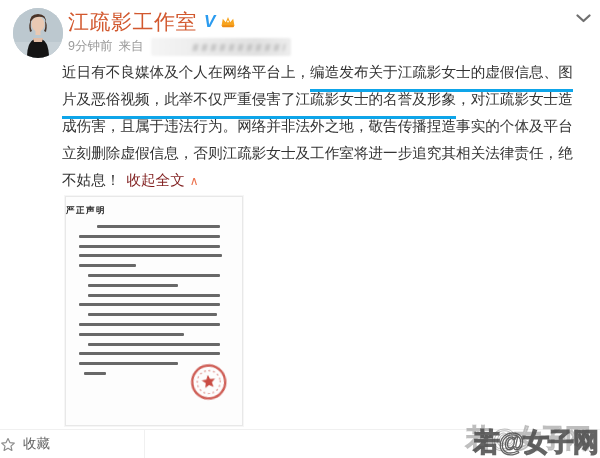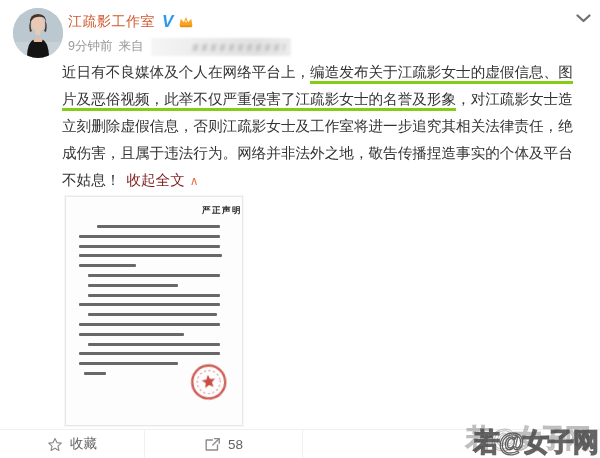--- a/index.html
+++ b/index.html
@@ -10,65 +10,65 @@
     -webkit-font-smoothing:antialiased;
   }
   .stage { position:absolute; inset:0; background:#fff; }
 
   
   .avatar {
     position:absolute; left:13px; top:8px; width:50px; height:50px;
     border-radius:50%; overflow:hidden; background:#bcc8cf;
   }
   .name-row { position:absolute; left:68px; top:11px; height:22px; display:flex; align-items:center; }
-  .screen-name { font-size:14px; font-weight:500; color:#d2582e; letter-spacing:0.5px; }
+  .screen-name { font-size:21px; font-weight:500; color:#d2582e; letter-spacing:0.5px; }
   .v-badge { font-size:17px; font-weight:bold; font-style:italic; color:#2b9bef; margin-left:7px; }
   .crown { margin-left:5px; margin-top:2px; }
   .meta-row { position:absolute; left:68px; top:38px; height:18px; display:flex; align-items:flex-start; font-size:12.5px; color:#9a9a9a; }
   .src-blur {
     margin-left:8px; width:140px; height:18px; border-radius:2px;
     background:linear-gradient(90deg,#f5f5f5,#ececec 35%,#e2e2e2 75%,#ededed);
     filter:blur(1.2px); position:relative;
   }
   .src-blur::after {
     content:""; position:absolute; right:6px; top:6px; width:92px; height:7px;
     background:repeating-linear-gradient(90deg,#bdbdbd 0 5px,transparent 5px 9px);
     transform:skewX(-12deg); filter:blur(0.8px); opacity:.8;
   }
   .more-btn { position:absolute; right:6px; top:9px; width:18px; height:14px; cursor:pointer; }
 
   
   .post-text { position:absolute; left:62px; top:59px; width:532px; color:#333; font-size:14.6px; }
   .tline { height:27px; line-height:27px; white-space:nowrap; letter-spacing:0; }
-  .u { border-bottom:3px solid #84cc16; padding-bottom:1px; }
+  .u { border-bottom:3px solid #0ea5e9; padding-bottom:9px; }
   .collapse-link { color:#7f1d1d; margin-left:6px; cursor:pointer; text-decoration:none; }
   .collapse-chevron { color:#eb7350; margin-left:5px; font-size:12px; cursor:pointer; }
 
   
   .doc {
     position:absolute; left:65px; top:196px; width:178px; height:230px;
     background:#fdfdfd; border:1px solid #e8e8e8; box-shadow:0 0 0 1px #f6f6f6;
   }
   .doc-title {
-    margin-top:8px; text-align:right; font-size:8.5px; font-weight:bold;
+    margin-top:8px; text-align:left; font-size:8.5px; font-weight:bold;
     color:#1e1e1e; letter-spacing:1.5px; filter:blur(0.2px);
   }
   .doc-body { padding:8px 13px 0 13px; }
   .bar {
     height:3px; background:#3f3f3f; opacity:.78; margin-bottom:6.8px;
     filter:blur(0.4px); border-radius:1px;
   }
   .seal { position:absolute; right:14px; bottom:20px; opacity:.92; filter:blur(0.2px); transform:rotate(-8deg); }
 
   
   .action-bar {
     position:absolute; left:0; right:0; bottom:0; height:29px;
     border-top:1px solid #f0f0f0; display:flex; align-items:stretch; background:#fff;
   }
-  .action { display:flex; align-items:center; justify-content:center; gap:7px; color:#636363; font-size:13.5px; cursor:pointer; }
+  .action { display:flex; align-items:center; justify-content:flex-start; gap:7px; color:#636363; font-size:13.5px; cursor:pointer; }
   .a1 { width:145px; border-right:1px solid #f0f0f0; }
   .a2 { width:158px; border-right:1px solid #f0f0f0; }
   .a3 { width:159px; border-right:1px solid #f0f0f0; }
   .a4 { flex:1; }
   .action svg { display:block; }
 
   
   .watermark { position:absolute; right:2px; bottom:-2px; height:34px; pointer-events:none; }
   .wm-layer {
     position:absolute; right:0; bottom:0; font-size:26px; font-weight:bold;
@@ -115,22 +115,22 @@
 
   <div class="more-btn">
     <svg width="15" height="9" viewBox="0 0 15 9">
       <polyline points="1.5,1.5 7.5,7 13.5,1.5" fill="none" stroke="#6f6f6f" stroke-width="2.2" stroke-linecap="round" stroke-linejoin="round"></polyline>
     </svg>
   </div>
 
   <div class="post-text">
       <div class="tline"><span>近日有不良媒体及个人在网络平台上，</span><span class="u">编造发布关于江疏影女士的虚假信息、图</span></div>
       <div class="tline"><span class="u">片及恶俗视频，此举不仅严重侵害了江疏影女士的名誉及形象</span><span>，对江疏影女士造</span></div>
+      <div class="tline"><span>成伤害，且属于违法行为。网络并非法外之地，敬告传播捏造事实的个体及平台</span></div>
       <div class="tline"><span>立刻删除虚假信息，否则江疏影女士及工作室将进一步追究其相关法律责任，绝</span></div>
-      <div class="tline"><span>成伤害，且属于违法行为。网络并非法外之地，敬告传播捏造事实的个体及平台</span></div>
       <div class="tline"><span>不姑息！</span><a class="collapse-link">收起全文</a><span class="collapse-chevron">∧</span></div>
     </div>
 
   <div class="doc">
     <div class="doc-title">严正声明</div>
     <div class="doc-body">
         <div class="bar" style="width: 82%; margin-left: 12%;"></div>
         <div class="bar" style="width: 94%;"></div>
         <div class="bar" style="width: 94%;"></div>
         <div class="bar" style="width: 95%;"></div>
@@ -156,28 +156,20 @@
     </div>
   </div>
 
   <div class="action-bar">
     <div class="action a1">
       <svg width="16" height="15" viewBox="0 0 16 15">
         <path d="M8 1.6 L9.9 5.6 L14.3 6.1 L11 9.1 L11.9 13.4 L8 11.2 L4.1 13.4 L5 9.1 L1.7 6.1 L6.1 5.6 Z" fill="none" stroke="#8c8c8c" stroke-width="1.2" stroke-linejoin="round"></path>
       </svg>
       <span>收藏</span>
     </div>
-    <div class="action a2">
-      <svg width="17" height="15" viewBox="0 0 17 15">
-        <path d="M8.5 3 H2.2 V13 H13.5 V8" fill="none" stroke="#8c8c8c" stroke-width="1.4" stroke-linecap="round" stroke-linejoin="round"></path>
-        <path d="M10.5 1.6 H15.2 V6.3" fill="none" stroke="#8c8c8c" stroke-width="1.4" stroke-linecap="round"></path>
-        <path d="M15 1.8 L8.8 8" fill="none" stroke="#8c8c8c" stroke-width="1.4" stroke-linecap="round"></path>
-      </svg>
-      <span>58</span>
-    </div>
     <div class="action a4"></div>
   </div>
 
   <div class="watermark">
     <span class="wm-layer ghost">若@女子网</span>
     <span class="wm-layer">若@女子网</span>
   </div>
 
 </div>
 

